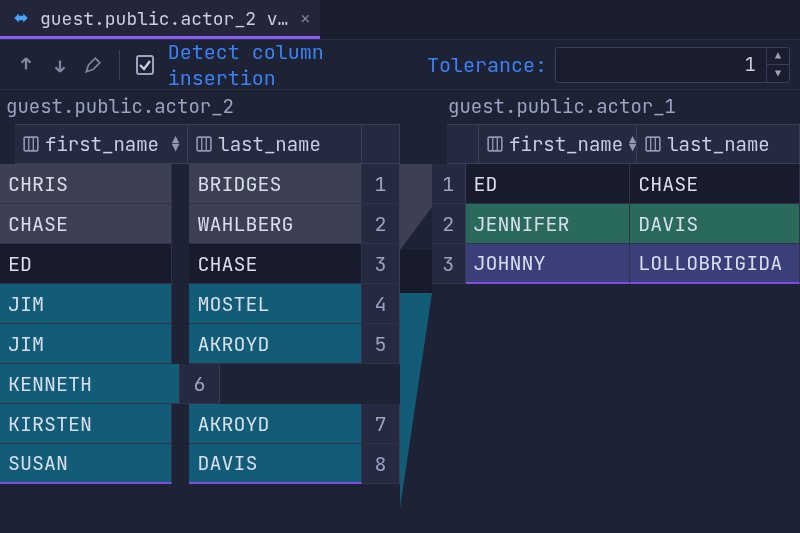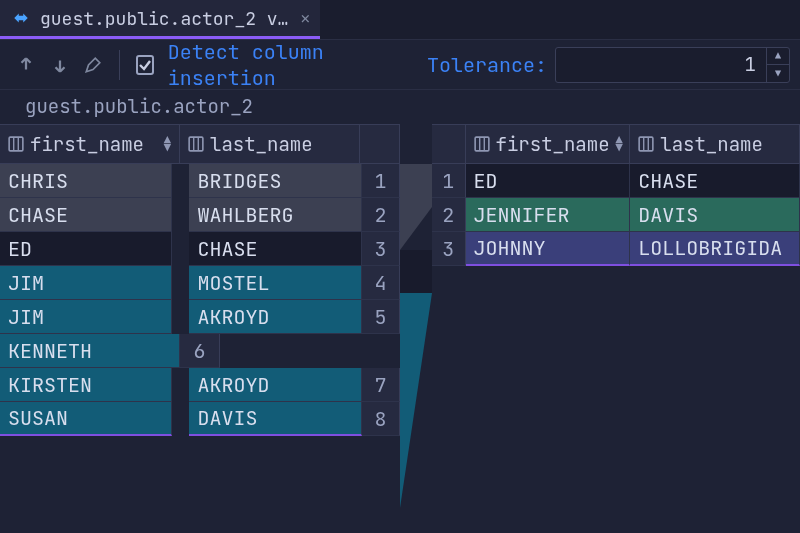--- a/index.html
+++ b/index.html
@@ -64,61 +64,61 @@
   }
   .spin-btns { display:flex; flex-direction:column; border-left:1px solid #3a3f59; }
   .spin-btns div { flex:1; width:22px; display:flex; align-items:center; justify-content:center; color:#9aa3c0; font-size:10px; cursor:pointer; }
   .spin-btns div + div { border-top:1px solid #3a3f59; }
 
   
   .labels {
     position:absolute; top:94px; left:0; width:800px; height:28px;
     pointer-events:none;
   }
-  .labels span { position:absolute; color:#9aa3c0; font-size:19px;margin-left:19px; }
+  .labels span { position:absolute; color:#9aa3c0; font-size:19px; }
 
   
   .dataarea {
     position:absolute;
     top: 124px; left:0; width:800px; bottom:0;
     overflow:hidden;
   }
   .pane-left, .pane-right { position:absolute; top:0; bottom:0; }
   .pane-left  { left:0;   width:400px; }
   .pane-right { left:432px; width:368px; }
 
   
   .gap {
     position:absolute; left:400px; top:0; bottom:0; width:32px;
     background:#1e2235;
   }
   .gap svg { position:absolute; left:0; }
 
   .grid-head {
     display:flex; height:40px; background:#262a40;
-    border-top:1px solid #383d58; border-bottom:1px solid #383d58;
+    border-top:1px solid #383d58; border-bottom:1px solid #383d58;margin-left:15px;
   }
   .rownum-head { width:40px; background:#262a40; border-right:1px solid #383d58; }
   .col {
     display:flex; align-items:center; gap:6px; padding:0 8px;
     border-right:1px solid #383d58; color:#c9cee2; font-size:19px; position:relative;
     white-space:nowrap; overflow:hidden;
     cursor:pointer;
   }
   .col .sorter { margin-left:auto; color:#8f97b3; font-size:12px; line-height:8px; display:flex; flex-direction:column; }
   .col-icon { width:16px; height:16px; display:inline-flex; }
 
   .pane-left .col.c1 { width:180px; }
   .pane-left .col.c2 { width:180px; }
   .pane-right .rownum-head { border-right:1px solid #383d58; }
   .pane-right .col.c1 { width:194px; }
   .pane-right .col.c2 { width:200px; }
 
   .grid-body { }
-  .row { display:flex; height:34px; align-items:stretch; }
+  .row { display:flex; height:40px; align-items:stretch; }
   .rownum {
     width:40px; display:flex; align-items:center; justify-content:center;
     background:#262a40; color:#9aa3c0; border-right:1px solid #383d58;
     border-bottom:1px solid #2e334b; font-size:20px;
   }
   .cell {
     border-right:1px solid #2e334b; border-bottom:1px solid #2e334b;
     display:flex; align-items:center; padding:0 8px; color:#d8deee;
     font-size:20px; overflow:hidden; white-space:nowrap;
   }
@@ -189,20 +189,21 @@
       <div class="spin-btns">
         <div>▲</div>
         <div>▼</div>
       </div>
     </div>
   </div>
 </div>
 
 <div class="labels">
   <span style="left:6px">guest.public.actor_2</span>
+  <span style="left:448px">guest.public.actor_1</span>
 </div>
 
 <div class="dataarea">
   <div class="pane-left">
     <div class="grid-head">
       <div class="col c1">
         <span class="col-icon">
           <svg viewBox="0 0 14 14">
               <rect x="1" y="1" width="12" height="12" rx="1" fill="none" stroke="#8f97b3" stroke-width="1.4"></rect>
               <line x1="5" y1="1" x2="5" y2="13" stroke="#8f97b3" stroke-width="1.2"></line>

